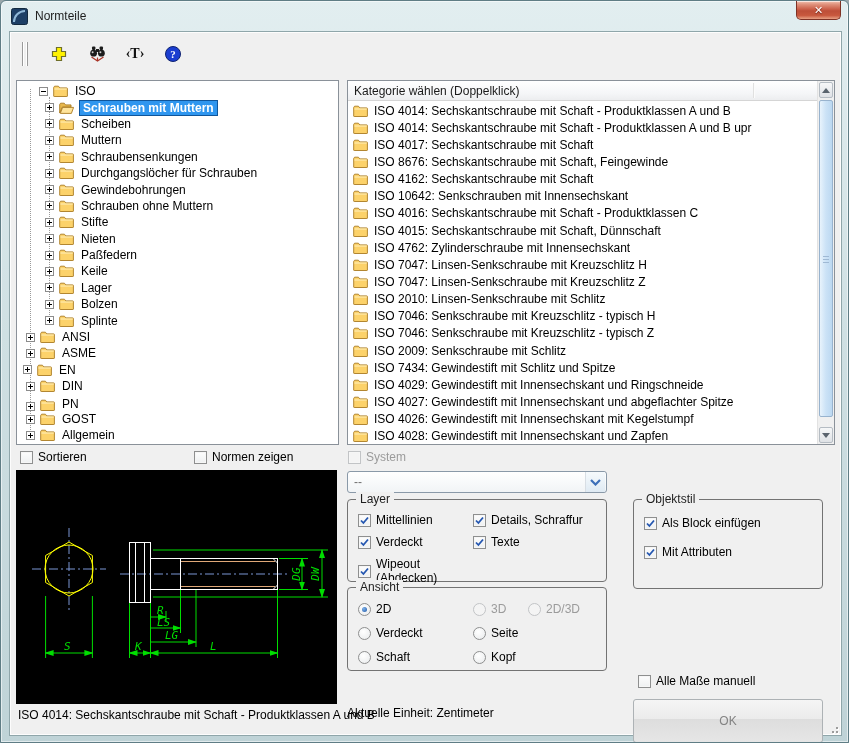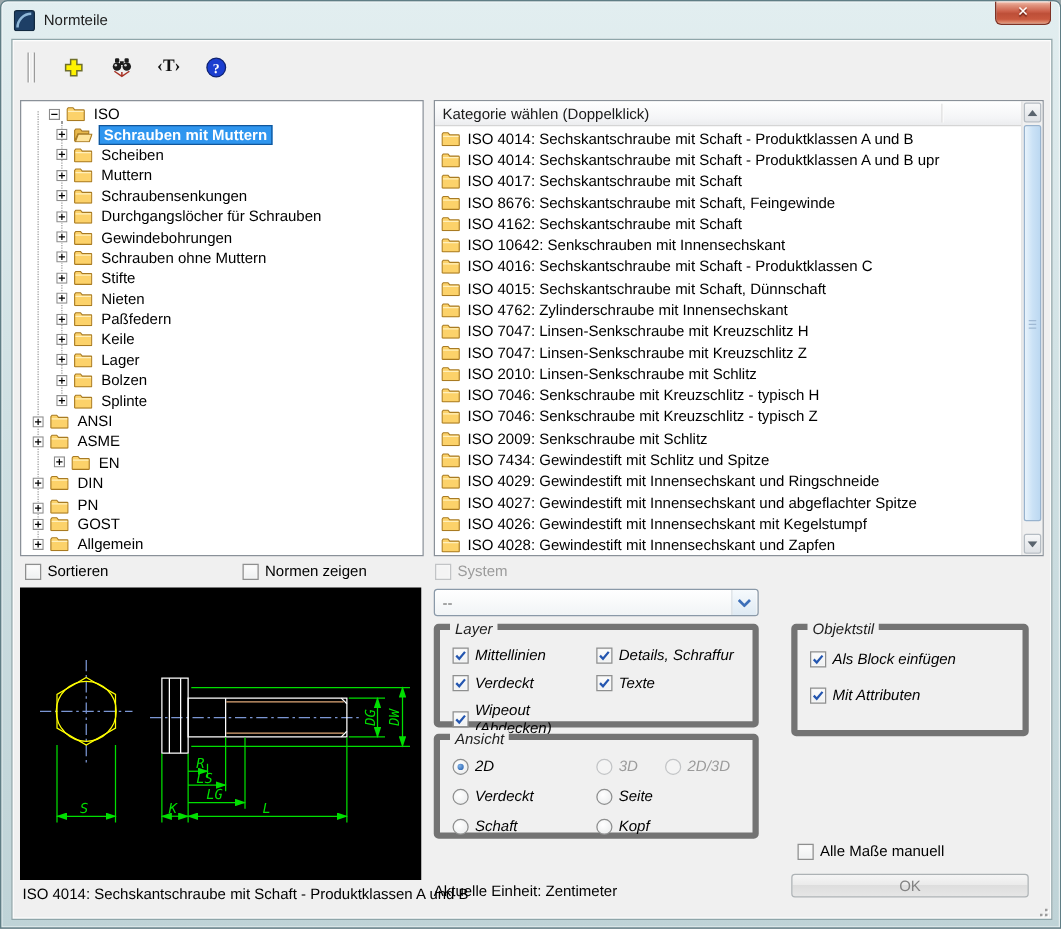--- a/index.html
+++ b/index.html
@@ -68,35 +68,35 @@
   .preview{position:absolute;left:6px;top:438px;width:321px;height:234px;background:#000;}
   .caption{position:absolute;left:8px;top:676px;font-size:12px;color:#000;}
   .unit{position:absolute;left:337px;top:674px;font-size:12px;color:#000;}
   
   .combo{position:absolute;left:337px;top:439px;width:260px;height:22px;border:1px solid #8a99a8;border-radius:3px;
     background:linear-gradient(180deg,#ffffff,#f1f4f6);display:flex;align-items:center;cursor:pointer;}
   .cval{flex:1;padding-left:6px;font-size:12px;color:#6e6e6e;}
   .cbtn{width:20px;height:20px;margin-right:1px;border-left:1px solid #d8dee4;display:flex;align-items:center;justify-content:center;
     background:linear-gradient(180deg,#f6fafd,#dfeaf3);}
   
-  .group{position:absolute;border:5px solid #737373;border-radius:4px;background:transparent;font-style:italic;}
+  .group{position:absolute;border:1px solid #737373;border-radius:4px;background:transparent;}
   .gtitle{position:absolute;top:-8px;left:8px;background:#f0f0f0;padding:0 4px;font-size:12px;color:#1e1e1e;}
   .g-layer{left:337px;top:467px;width:260px;height:83px;}
   .g-layer .gbody{position:absolute;left:10px;top:13px;display:grid;grid-template-columns:115px auto;row-gap:8px;}
   .g-layer .cb{position:static;}
   .g-view{left:337px;top:555px;width:260px;height:84px;}
   .g-view .gbody{position:absolute;left:10px;top:14px;display:flex;flex-direction:column;gap:10px;}
   .vrow{display:flex;align-items:center;}
   .vrow .rwrap:first-child{width:115px;}
   .vrow .rwrap:nth-child(2){width:55px;}
   .g-style{left:623px;top:467px;width:190px;height:90px;}
   .g-style .gbody{position:absolute;left:10px;top:16px;display:flex;flex-direction:column;gap:15px;}
   .g-style .cb{position:static;}
   
-  .okbtn{position:absolute;left:623px;top:667px;width:190px;height:19px;border:1px solid #adb2b5;border-radius:3px;
+  .okbtn{position:absolute;left:623px;top:667px;width:190px;height:44px;border:1px solid #adb2b5;border-radius:3px;
     background:linear-gradient(180deg,#f5f5f5,#ebebeb 45%,#dddddd 46%,#e6e6e6);color:#838383;font-size:12px;
     font-family:"Liberation Sans","DejaVu Sans",sans-serif;}
   .rgrip{position:absolute;right:2px;bottom:1px;width:12px;height:12px;}
   .rgrip i{position:absolute;width:2px;height:2px;background:#9c9c9c;box-shadow:1px 1px 0 #fff;}
   .rgrip i:nth-child(1){right:1px;bottom:1px;} .rgrip i:nth-child(2){right:5px;bottom:1px;} .rgrip i:nth-child(3){right:1px;bottom:5px;}
 </style>
 </head>
 <body>
 
 <div class="window">
@@ -382,21 +382,21 @@
             <line x1="4.5" y1="2" x2="4.5" y2="7" stroke="#000"></line>
           </svg>
           <span class="ficon">
             <svg width="15" height="12" viewBox="0 0 15 12">
               <path d="M0.7 11 V2.4 L1.6 1.2 H5.4 L6.8 2.9 H13.8 Q14.4 2.9 14.4 3.6 V11 Q14.4 11.5 13.9 11.5 H1.2 Q0.7 11.5 0.7 11 Z" fill="#fcd26a" stroke="#a97b22" stroke-width="0.9"></path>
               <path d="M1.4 4 H13.8" stroke="#fff0bd" stroke-width="1"></path>
             </svg>
           </span>
           <span class="tlabel">ASME</span>
         </div>
-        <div class="trow" style="padding-left: 26px;">
+        <div class="trow" style="padding-left: 6px;">
           <svg class="exp" width="9" height="9" viewBox="0 0 9 9">
             <rect x="0.5" y="0.5" width="8" height="8" fill="#ffffff" stroke="#8c8c8c"></rect>
             <line x1="2" y1="4.5" x2="7" y2="4.5" stroke="#000"></line>
             <line x1="4.5" y1="2" x2="4.5" y2="7" stroke="#000"></line>
           </svg>
           <span class="ficon">
             <svg width="15" height="12" viewBox="0 0 15 12">
               <path d="M0.7 11 V2.4 L1.6 1.2 H5.4 L6.8 2.9 H13.8 Q14.4 2.9 14.4 3.6 V11 Q14.4 11.5 13.9 11.5 H1.2 Q0.7 11.5 0.7 11 Z" fill="#fcd26a" stroke="#a97b22" stroke-width="0.9"></path>
               <path d="M1.4 4 H13.8" stroke="#fff0bd" stroke-width="1"></path>
             </svg>

